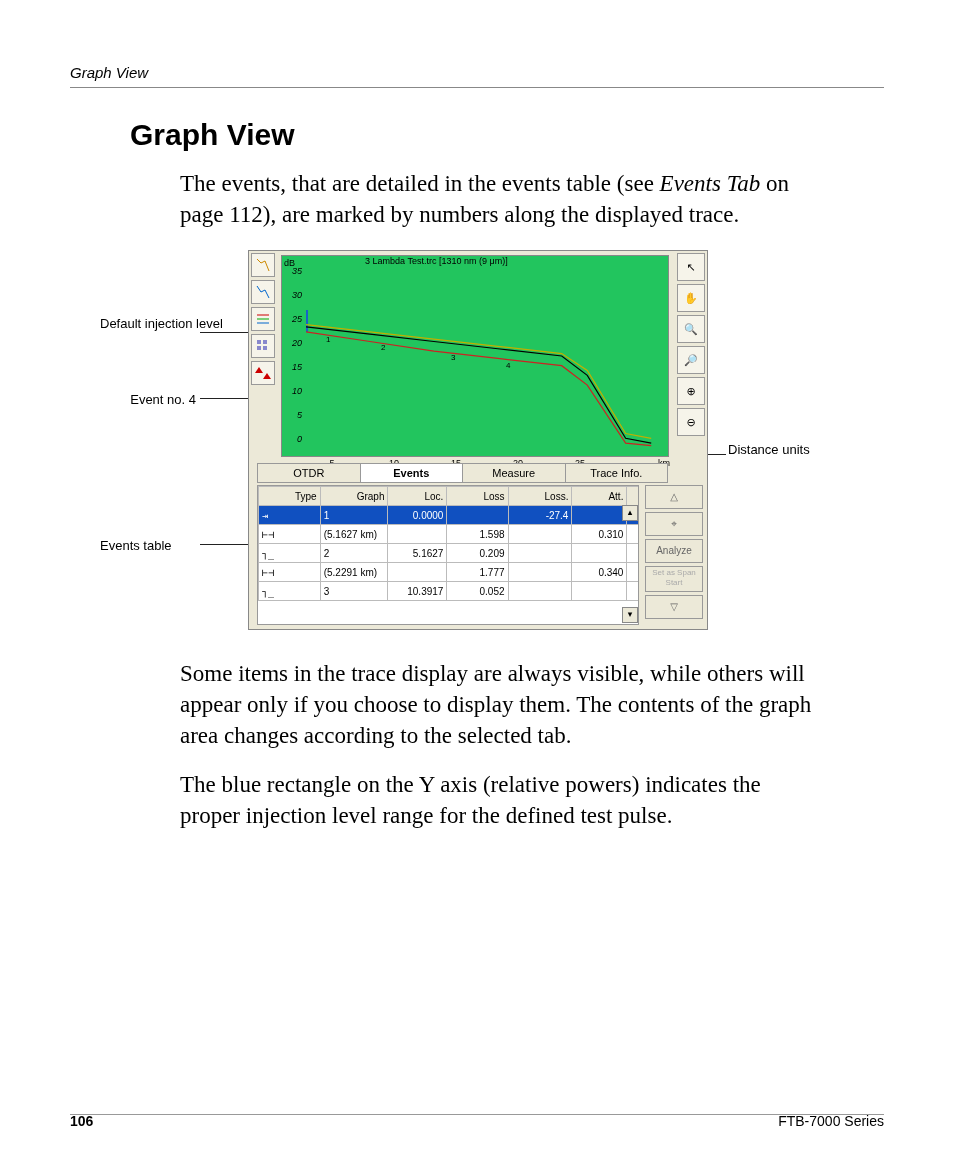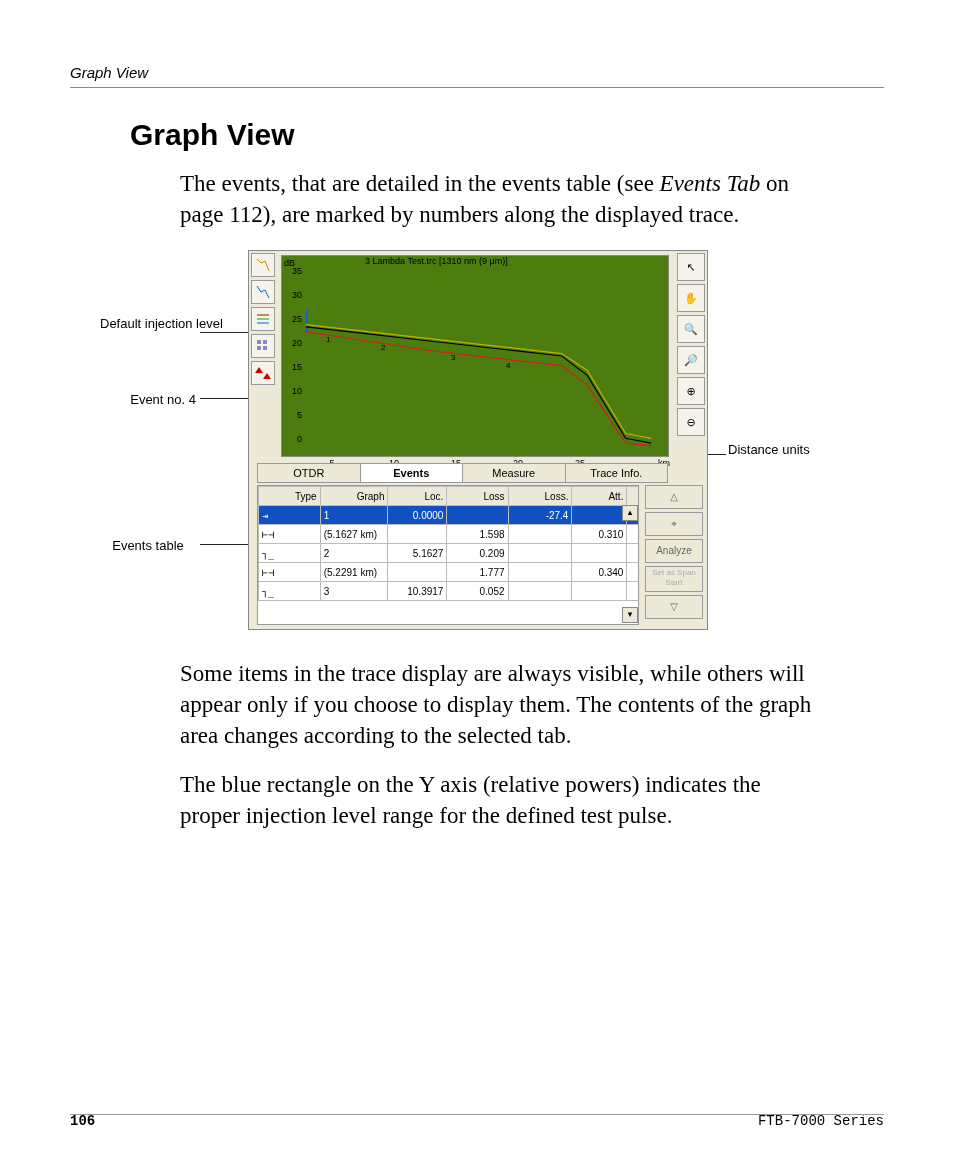--- a/index.html
+++ b/index.html
@@ -82,28 +82,28 @@
     overflow:hidden;
   }
   .right-tool {
     position:absolute; right:2px; top:2px; width:28px;
   }
   .right-tool .tool-btn { width:26px; height:26px; }
   .graph {
     position:absolute;
     left:32px; top:4px;
     width:386px; height:200px;
-    background:#4d7c0f;
+    background:#22c55e;
     border:1px solid #888;
   }
   .graph .ylab {
     position:absolute; left:2px; top:2px; font-size:9px;
   }
   .graph .ytick {
-    position:absolute; left:6px; font-size:9px; text-align:right; width:14px;
+    position:absolute; left:6px; font-size:9px; text-align:right; width:14px;font-style:italic;
   }
   .graph .xaxlab {
     position:absolute; bottom:-12px; font-size:9px; text-align:center; width:20px;
   }
   .graph .xunit { position:absolute; right:-2px; bottom:-12px; font-size:9px; }
   .graph .plot {
     position:absolute; left:24px; top:8px; right:4px; bottom:8px;
   }
   .graph .trace-title {
     position:absolute; top:0; left:40%; transform:translateX(-50%);
@@ -174,21 +174,21 @@
     font-size:9px;
     text-align:center;
     line-height:12px;
   }
   .footer {
     position:absolute;
     left:70px; right:70px; bottom:30px;
     display:flex;
     justify-content:space-between;
     font-size:14px;
-    font-family: Liberation Mono, monospace;
+    font-family: Liberation Sans, sans-serif;
   }
   .footer .pn { font-weight:bold; }
   .footer hr {
     position:absolute; top:-6px; left:0; right:0;
     border:none; border-top:1px solid #999;
   }
   .evticon { font-family: monospace; }
 </style>
 </head>
 <body>
@@ -205,21 +205,21 @@
 </p>
 
 <div class="figure-wrap">
 
   <div class="label" style="left:0;top:66px;width:96px;text-align:right;">Default injection level</div>
   <div class="label-line" style="left:100px;top:82px;width:50px;"></div>
 
   <div class="label" style="left:0;top:142px;width:96px;text-align:right;">Event no. 4</div>
   <div class="label-line" style="left:100px;top:148px;width:50px;"></div>
 
-  <div class="label" style="left:0;top:288px;width:96px;text-align:center;">Events table</div>
+  <div class="label" style="left:0;top:288px;width:96px;text-align:left;">Events table</div>
   <div class="label-line" style="left:100px;top:294px;width:50px;"></div>
 
   <div class="label" style="left:628px;top:192px;text-align:left;">Distance units</div>
   <div class="label-line" style="left:570px;top:204px;width:56px;"></div>
 
   <div class="ui-panel">
 
     <div class="left-tool">
       <div class="tool-btn">
           <svg width="16" height="16">

